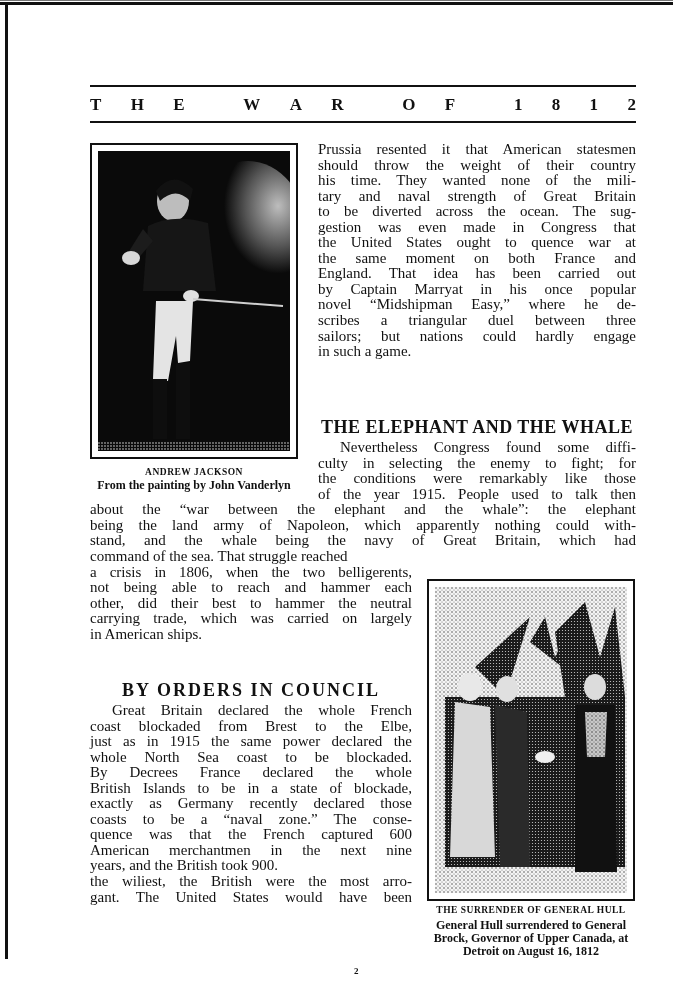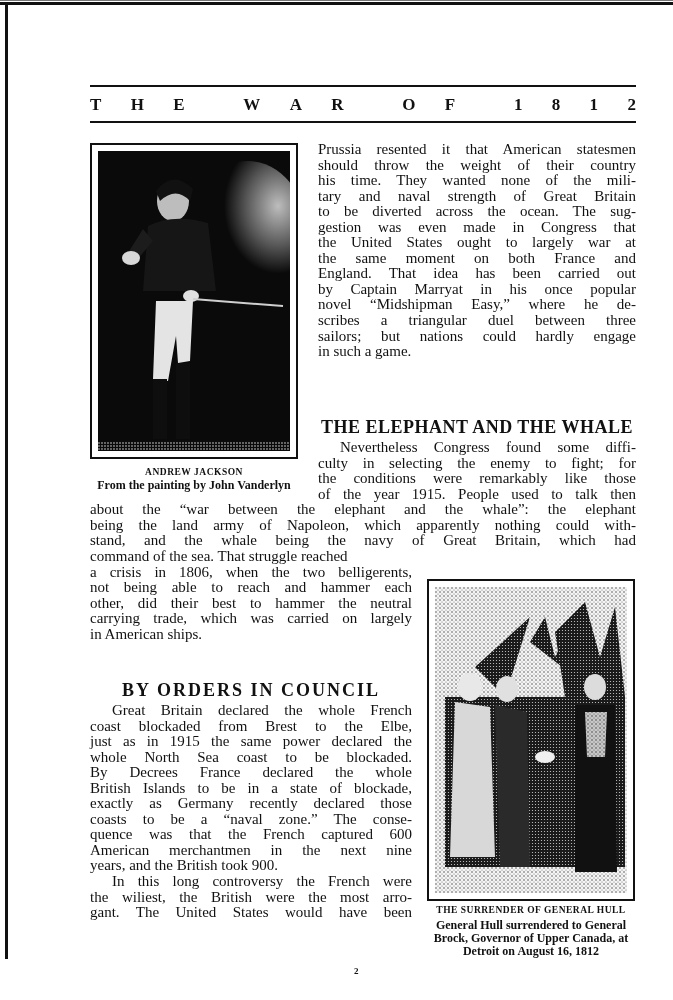--- a/index.html
+++ b/index.html
@@ -95,21 +95,21 @@
   <div class="cap-sub">From the painting by John Vanderlyn</div>
 </div>
 
 <div class="text-block" style="left:318px; top:142px; width:318px;">
   <span class="line">Prussia resented it that American statesmen</span>
   <span class="line">should throw the weight of their country</span>
   <span class="line">his time. They wanted none of the mili-</span>
   <span class="line">tary and naval strength of Great Britain</span>
   <span class="line">to be diverted across the ocean. The sug-</span>
   <span class="line">gestion was even made in Congress that</span>
-  <span class="line">the United States ought to largely war at</span>
+  <span class="line">the United States ought to quence war at</span>
   <span class="line">the same moment on both France and</span>
   <span class="line">England. That idea has been carried out</span>
   <span class="line">by Captain Marryat in his once popular</span>
   <span class="line">novel “Midshipman Easy,” where he de-</span>
   <span class="line">scribes a triangular duel between three</span>
   <span class="line">sailors; but nations could hardly engage</span>
   <span class="line last">in such a game.</span>
 </div>
 
 <div class="heading" style="left:318px; top:417px; width:318px;">THE ELEPHANT AND THE WHALE</div>
@@ -146,21 +146,20 @@
   <span class="line">By Decrees France declared the whole</span>
   <span class="line">British Islands to be in a state of blockade,</span>
   <span class="line">exactly as Germany recently declared those</span>
   <span class="line">coasts to be a “naval zone.” The conse-</span>
   <span class="line">quence was that the French captured 600</span>
   <span class="line">American merchantmen in the next nine</span>
   <span class="line last">years, and the British took 900.</span>
 </div>
 
 <div class="text-block" style="left:90px; top:874px; width:322px;">
-  <span class="line indent">In this long controversy the French were</span>
   <span class="line">the wiliest, the British were the most arro-</span>
   <span class="line">gant. The United States would have been</span>
 </div>
 
 <div class="frame" style="left:427px; top:579px; width:208px; height:322px;">
   <div class="inner" style="background:#f4f4f4;" title="Engraving of General Hull surrendering his sword before flags">
     <svg width="194" height="308" viewBox="0 0 194 308">
       <defs>
         <pattern id="stipple" width="4" height="4" patternUnits="userSpaceOnUse">
           <rect width="4" height="4" fill="#f4f4f4"></rect>

